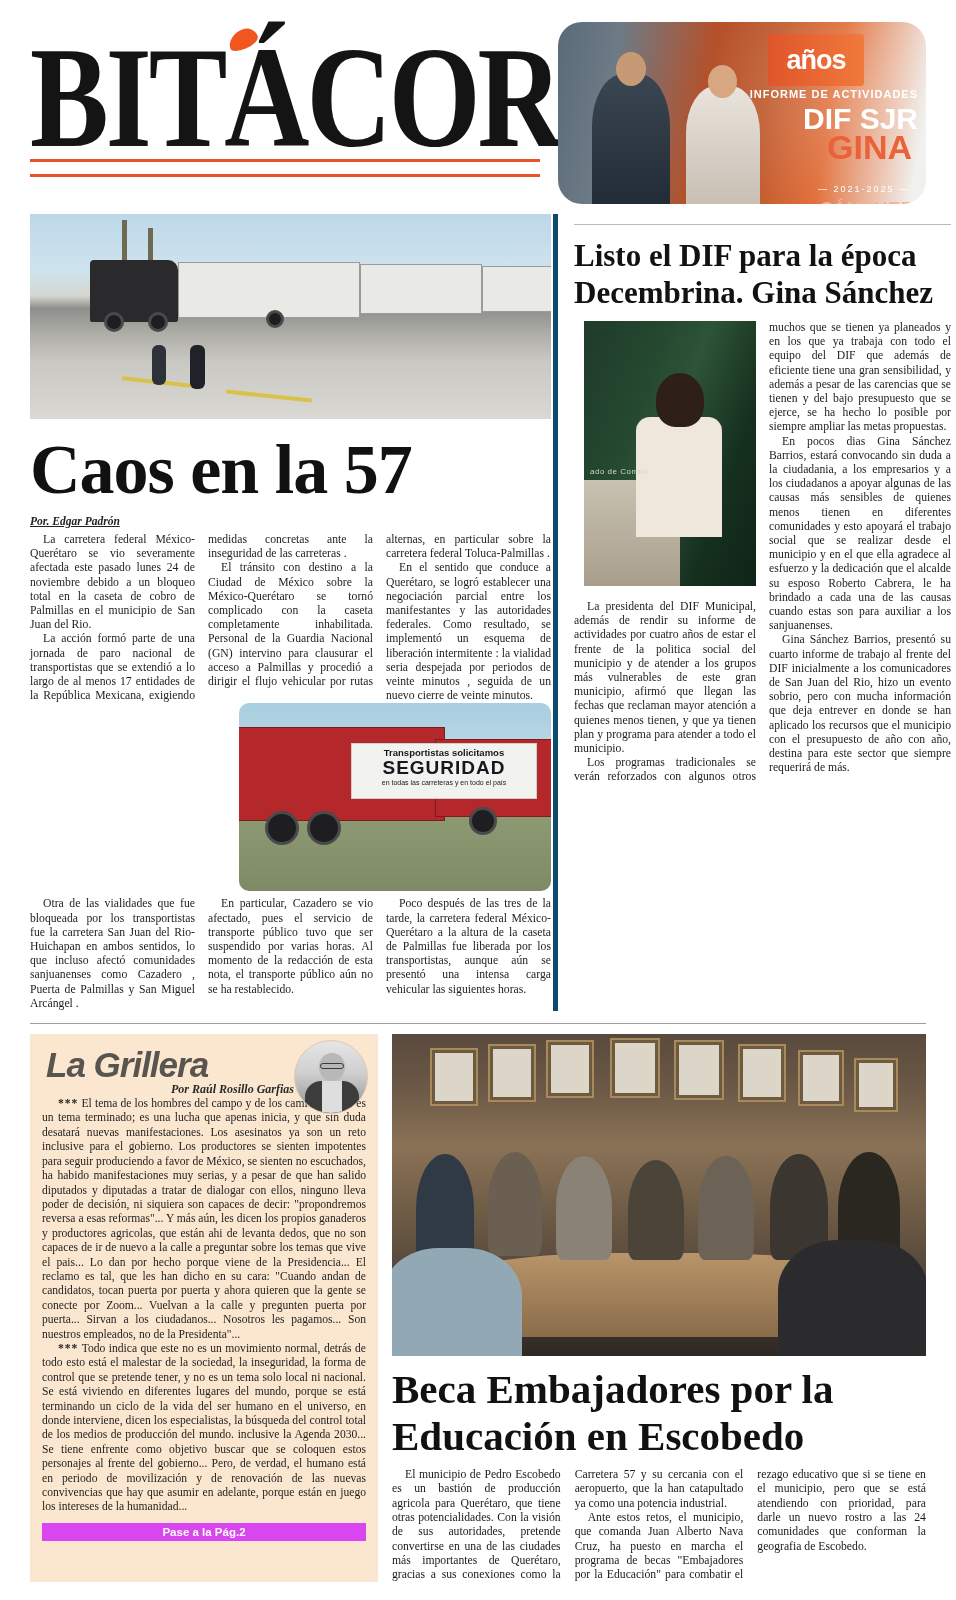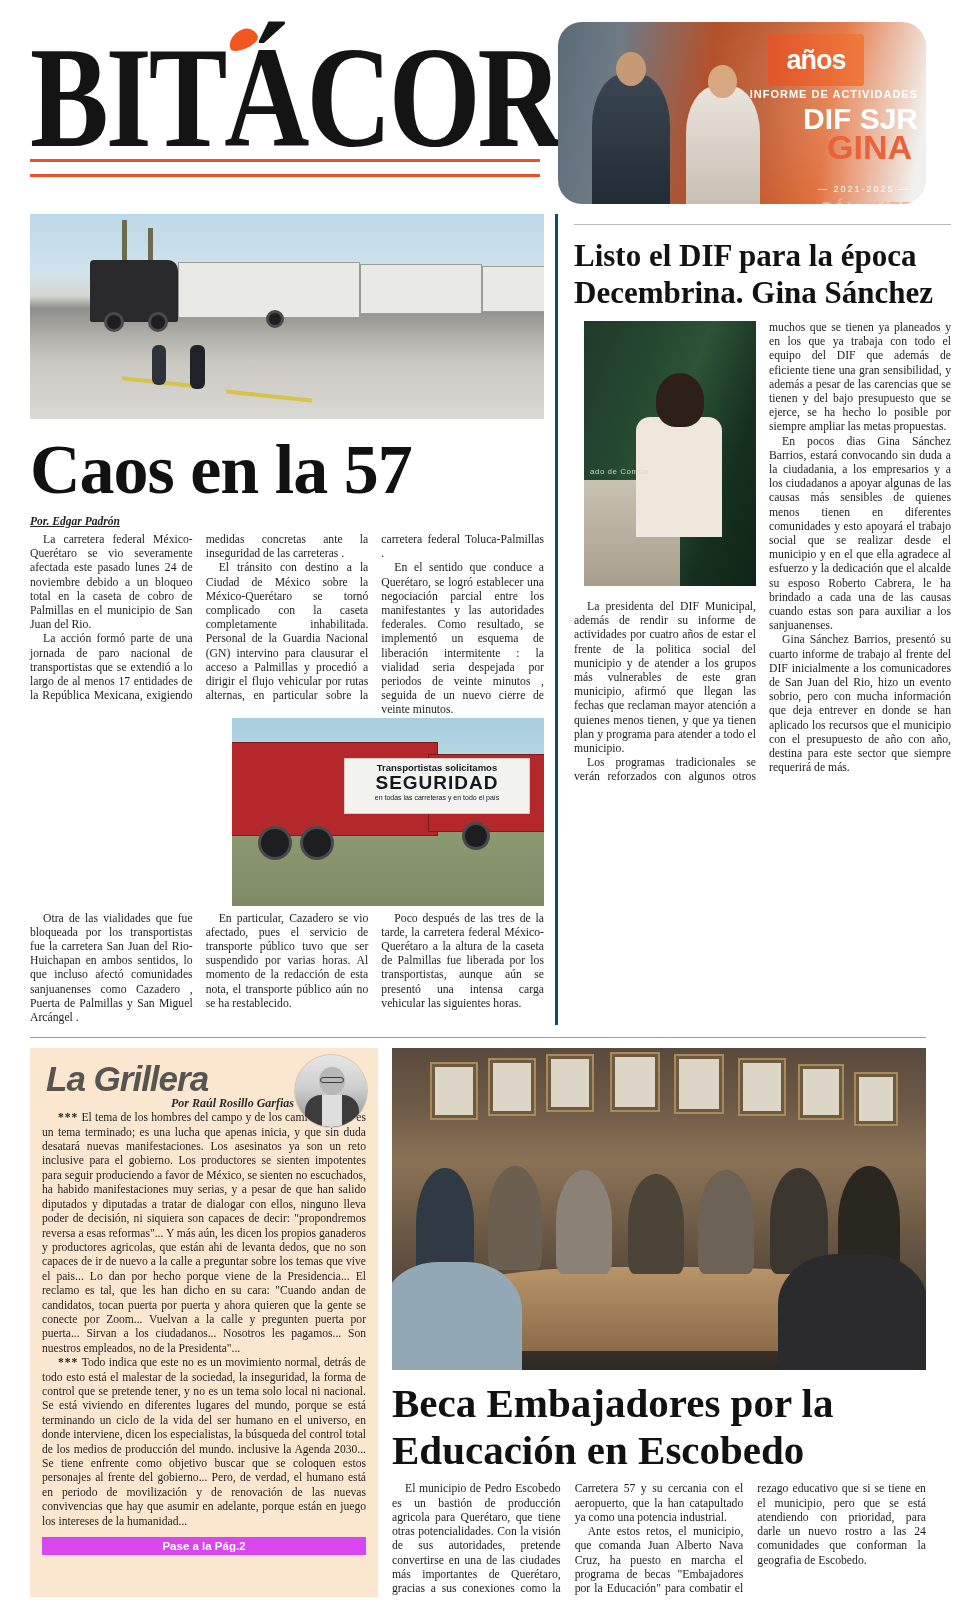--- a/index.html
+++ b/index.html
@@ -189,23 +189,23 @@
   }
 
   
   .main-area {
     display: flex;
     margin-top: 10px;
   }
   .col-left {
     width: 528px;
     flex: 0 0 528px;
-    padding-right: 11px;
+    padding-right: 2px;
     box-sizing: border-box;
-    border-right: 3px solid #0c4a6e;
+    border-right: 5px solid #0c4a6e;
   }
   .col-right {
     flex: 1;
     padding-left: 16px;
     box-sizing: border-box;
   }
 
   .photo-truck {
     width: 100%;
     height: 205px;
@@ -270,20 +270,21 @@
     -webkit-hyphens: auto;
     hyphens: auto;
   }
   .photo-protest {
     width: 100%;
     height: 188px;
     position: relative;
     overflow: hidden;
     background: linear-gradient(180deg,#a8cfe0 0%,#bdd9e6 32%,#9aa57c 46%,#8c9a72 60%,#7e8a66 100%);
     margin-bottom: 6px;
+    border-radius: 10px;
   }
   .trailer-red {
     position: absolute;
     background: #b4272a;
     border: 1px solid #7d1b1d;
   }
   .banner-white {
     position: absolute;
     background: #f2f2ee;
     border: 1px solid #cfcfc8;

